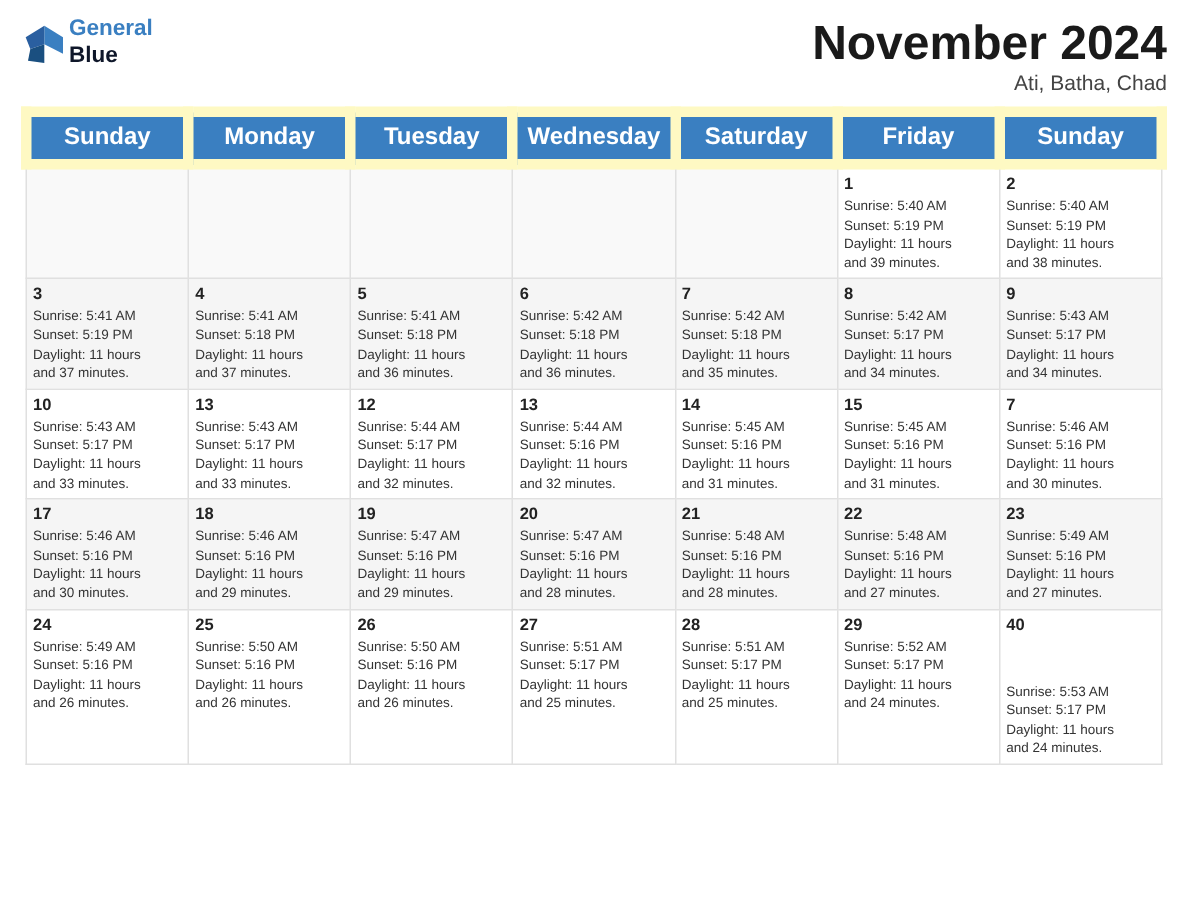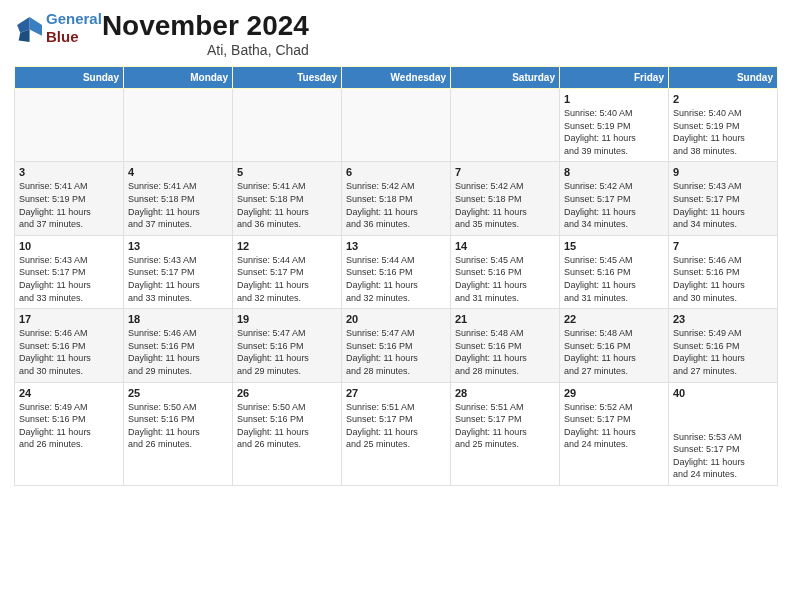--- a/index.html
+++ b/index.html
@@ -10,21 +10,21 @@
       height: 612px;
       overflow: hidden;
     }
     .page {
       width: 792px;
       height: 612px;
       padding: 10px 14px;
     }
     .header {
       display: flex;
-      justify-content: flex-start;
+      justify-content: space-between;
       align-items: flex-start;
       margin-bottom: 8px;
     }
     .logo {
       display: flex;
       align-items: center;
       gap: 4px;
     }
     .logo-text {
       font-size: 15px;
@@ -36,43 +36,43 @@
       color: #3a7fc1;
     }
     .logo-icon {
       width: 28px;
       height: 28px;
     }
     .title-block {
       text-align: right;
     }
     .main-title {
-      font-size: 28px;
+      font-size: 32px;
       font-weight: bold;
       color: #1a1a1a;
     }
     .subtitle {
       font-size: 14px;
       color: #444;
     }
     table {
       width: 100%;
       border-collapse: collapse;
       table-layout: fixed;
     }
     thead tr {
       background: #3a7fc1;
       color: white;
     }
     thead th {
-      font-size: 10px;
+      font-size: 16px;
       font-weight: bold;
       padding: 5px 4px;
-      text-align: right;
-      border: 1px solid #fef9c3;
+      text-align: center;
+      border: 7px solid #fef9c3;
     }
     tbody tr {
       border-bottom: 1px solid #ddd;
     }
     tbody td {
       vertical-align: top;
       padding: 4px 4px;
       font-size: 9.5px;
       color: #222;
       border: 1px solid #e0e0e0;
@@ -106,21 +106,21 @@
   <div class="header">
     <div class="logo">
       <svg class="logo-icon" viewBox="0 0 36 36">
         <rect x="0" y="0" width="36" height="36" fill="white"></rect>
         <polygon points="20,4 36,14 36,28 20,20" fill="#3a7fc1"></polygon>
         <polygon points="20,4 20,20 8,24 4,14" fill="#2a5fa0"></polygon>
         <polygon points="8,24 20,20 20,36 6,34" fill="#1a4f80"></polygon>
       </svg>
       <div class="logo-text">
         <div><span>General</span></div>
-        <div><span style="color:#7f1d1d">Blue</span></div>
+        <div><span style="color:#0f172a">Blue</span></div>
       </div>
     </div>
     <div class="title-block">
       <div class="main-title">November 2024</div>
       <div class="subtitle">Ati, Batha, Chad</div>
     </div>
   </div>
 
   <table>
     <thead>

